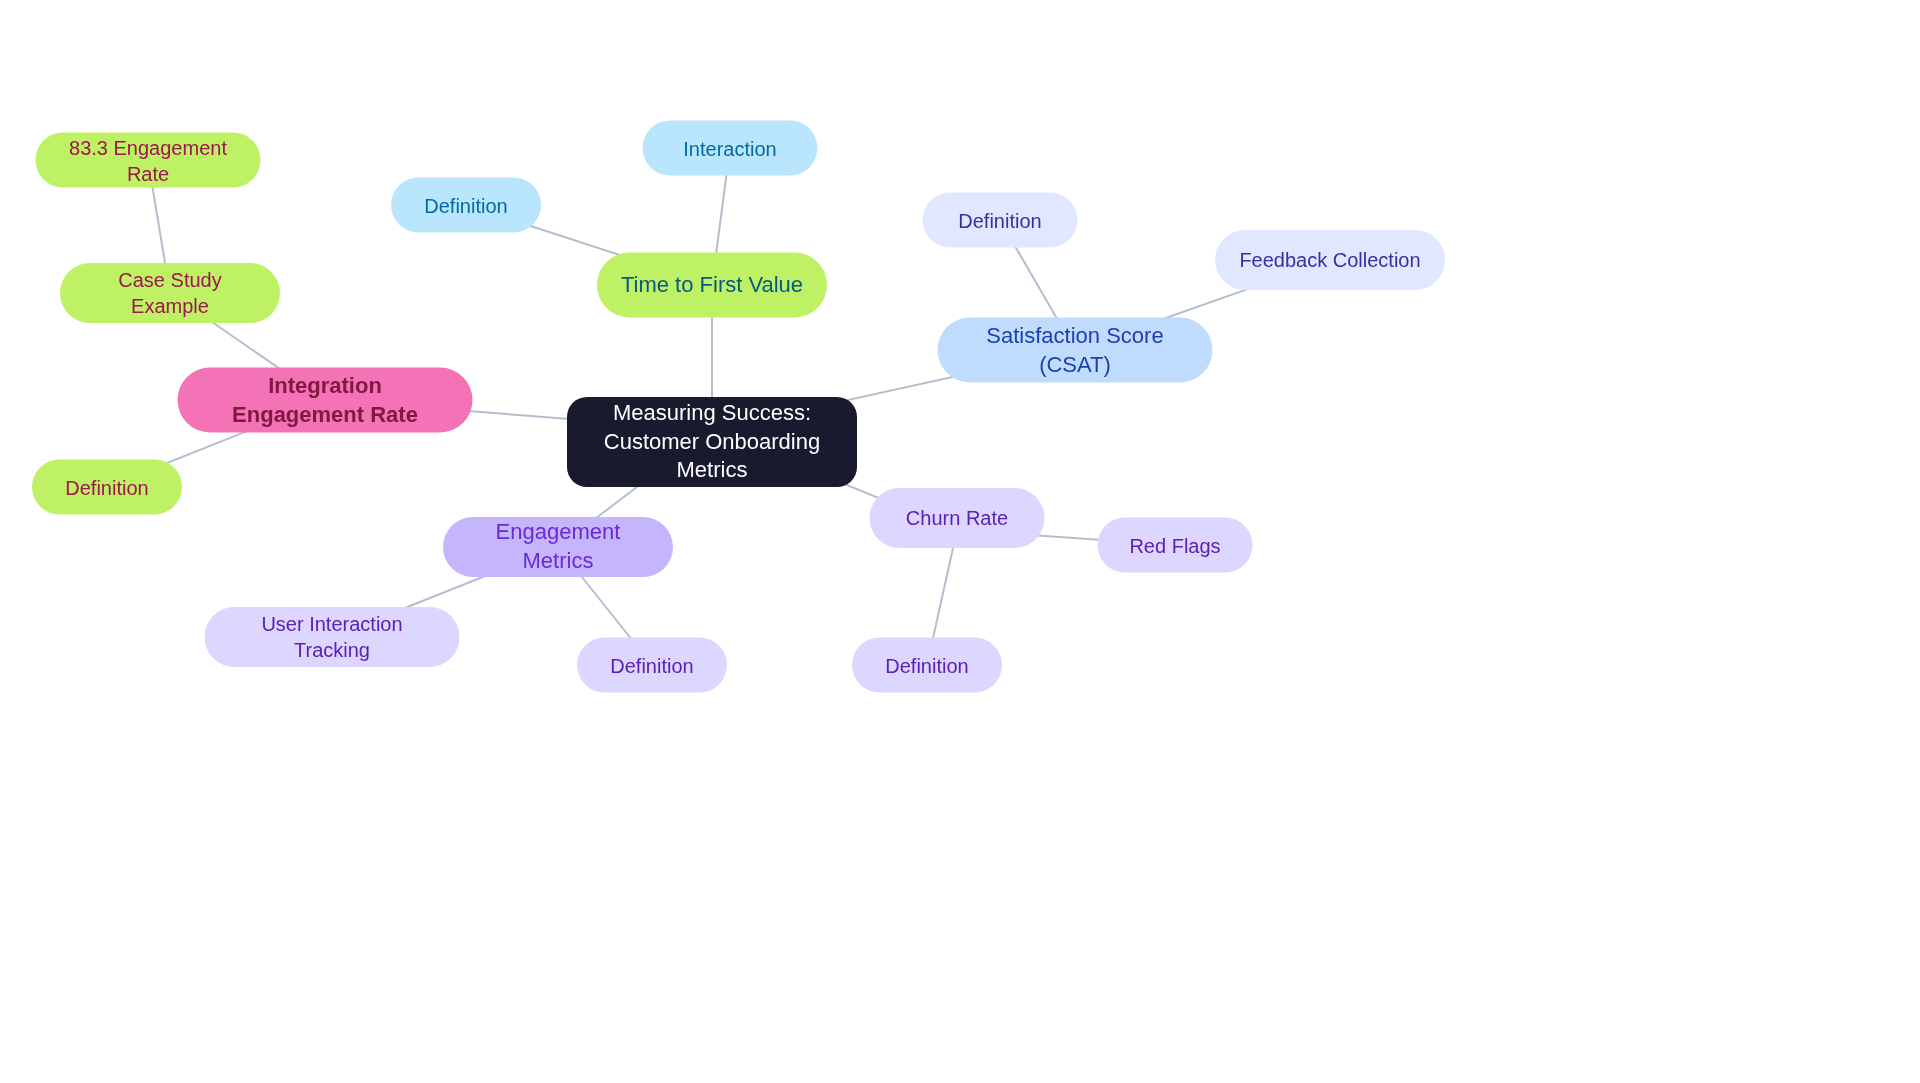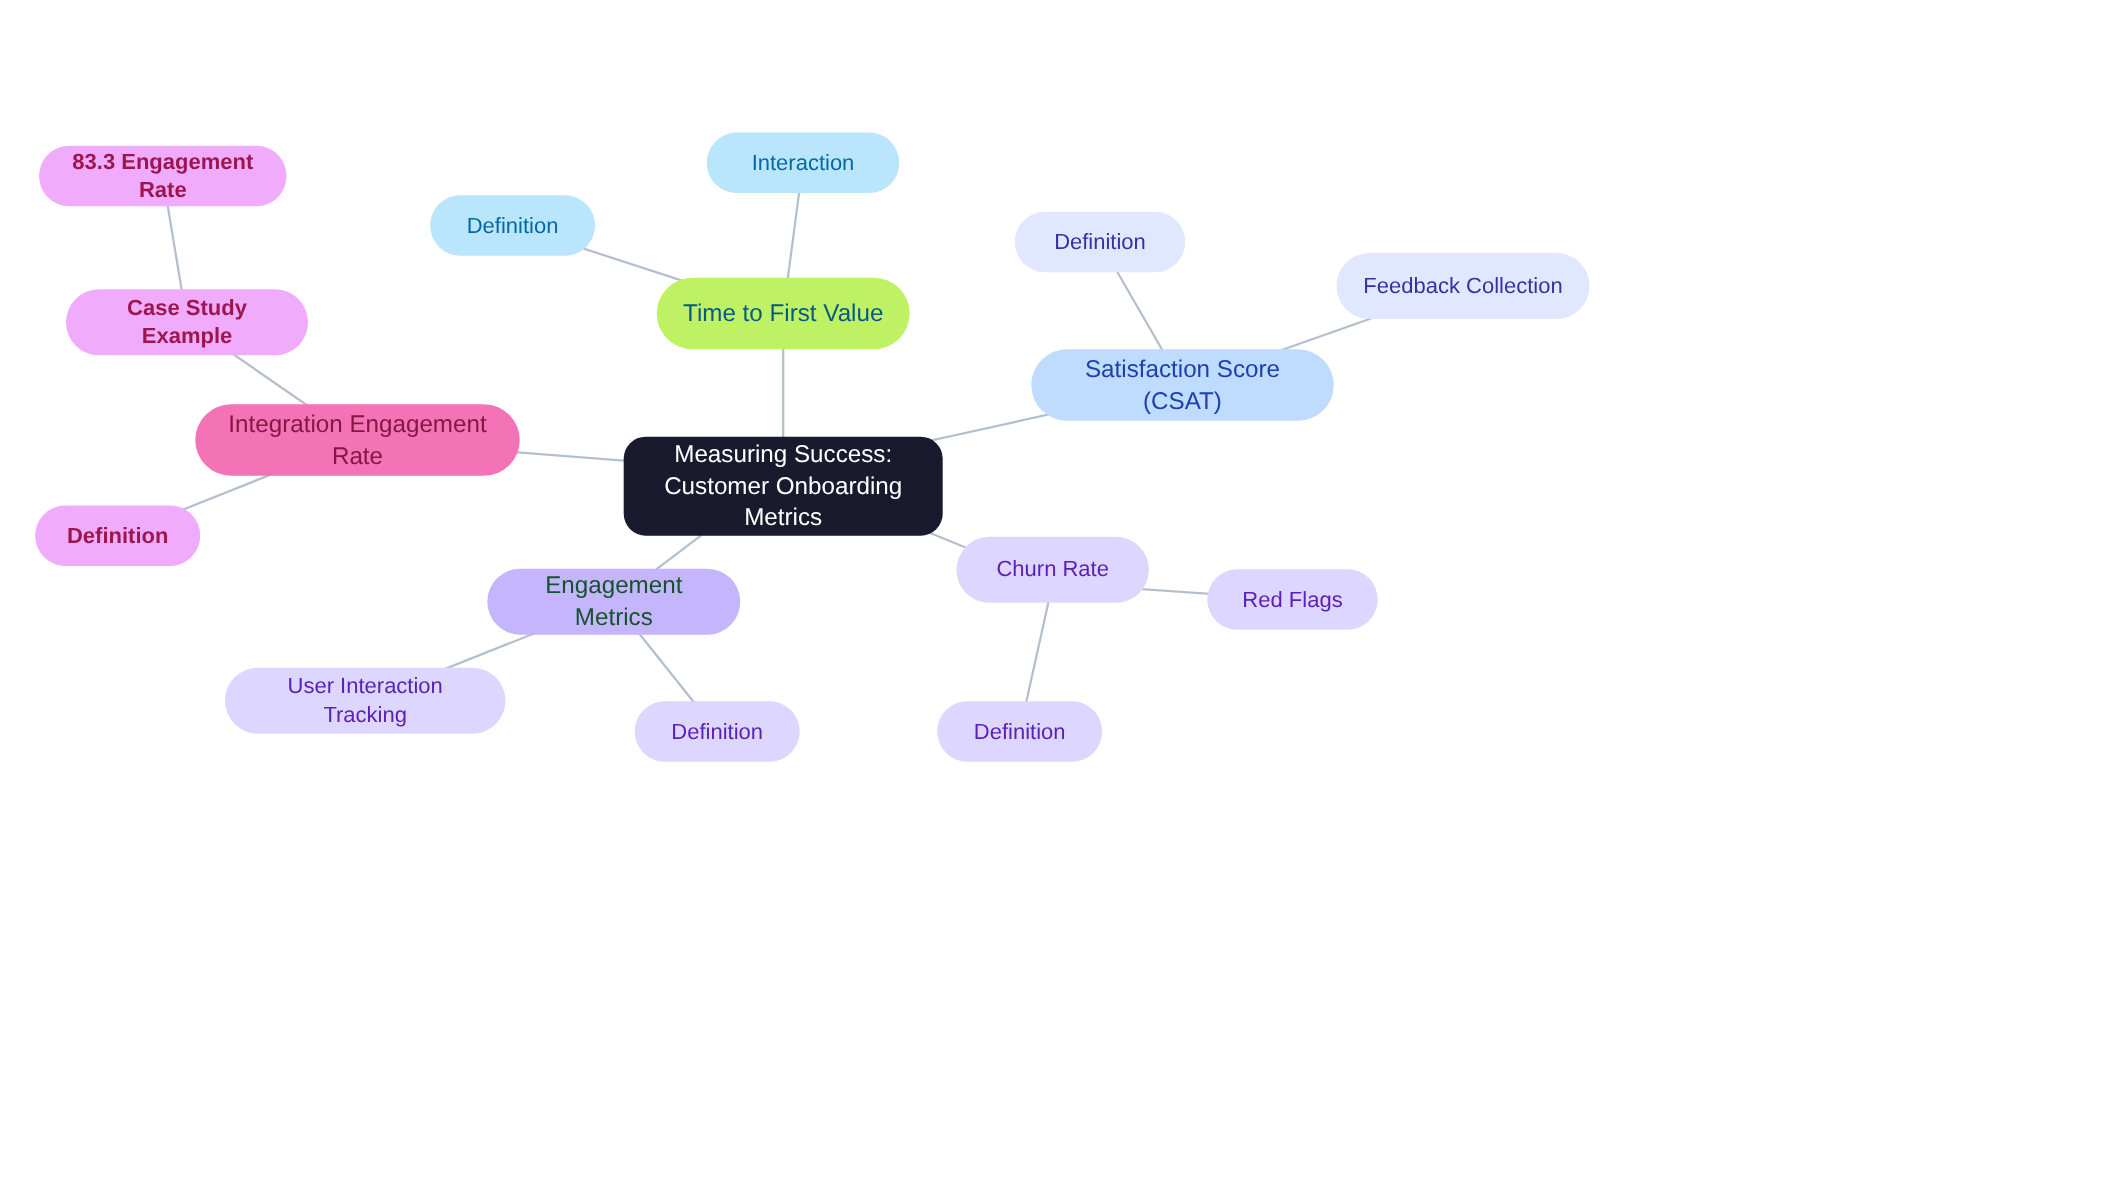--- a/index.html
+++ b/index.html
@@ -39,49 +39,48 @@
     .node-center {
       background: #1a1a2e;
       color: #ffffff;
       font-size: 22px;
       font-weight: 500;
       width: 290px;
       height: 90px;
       border-radius: 20px;
     }
     .node-pink {
-      background: #f0abfc;
+      background: #bef264;
       color: #9d174d;
       font-size: 20px;
-      font-weight: bold;
     }
     .node-pink-mid {
       background: #f472b6;
       color: #831843;
       font-size: 22px;
-      font-weight: 400;
+      font-weight: 700;
     }
     .node-light-blue {
       background: #bae6fd;
       color: #0369a1;
       font-size: 20px;
     }
     .node-blue-mid {
       background: #bef264;
       color: #075985;
       font-size: 22px;
     }
     .node-light-purple {
       background: #ddd6fe;
       color: #5b21b6;
       font-size: 20px;
     }
     .node-purple-mid {
       background: #c4b5fd;
-      color: #14532d;
+      color: #6d28d9;
       font-size: 22px;
     }
     .node-lavender {
       background: #e0e7ff;
       color: #3730a3;
       font-size: 20px;
     }
     .node-csat {
       background: #bfdbfe;
       color: #1e40af;

